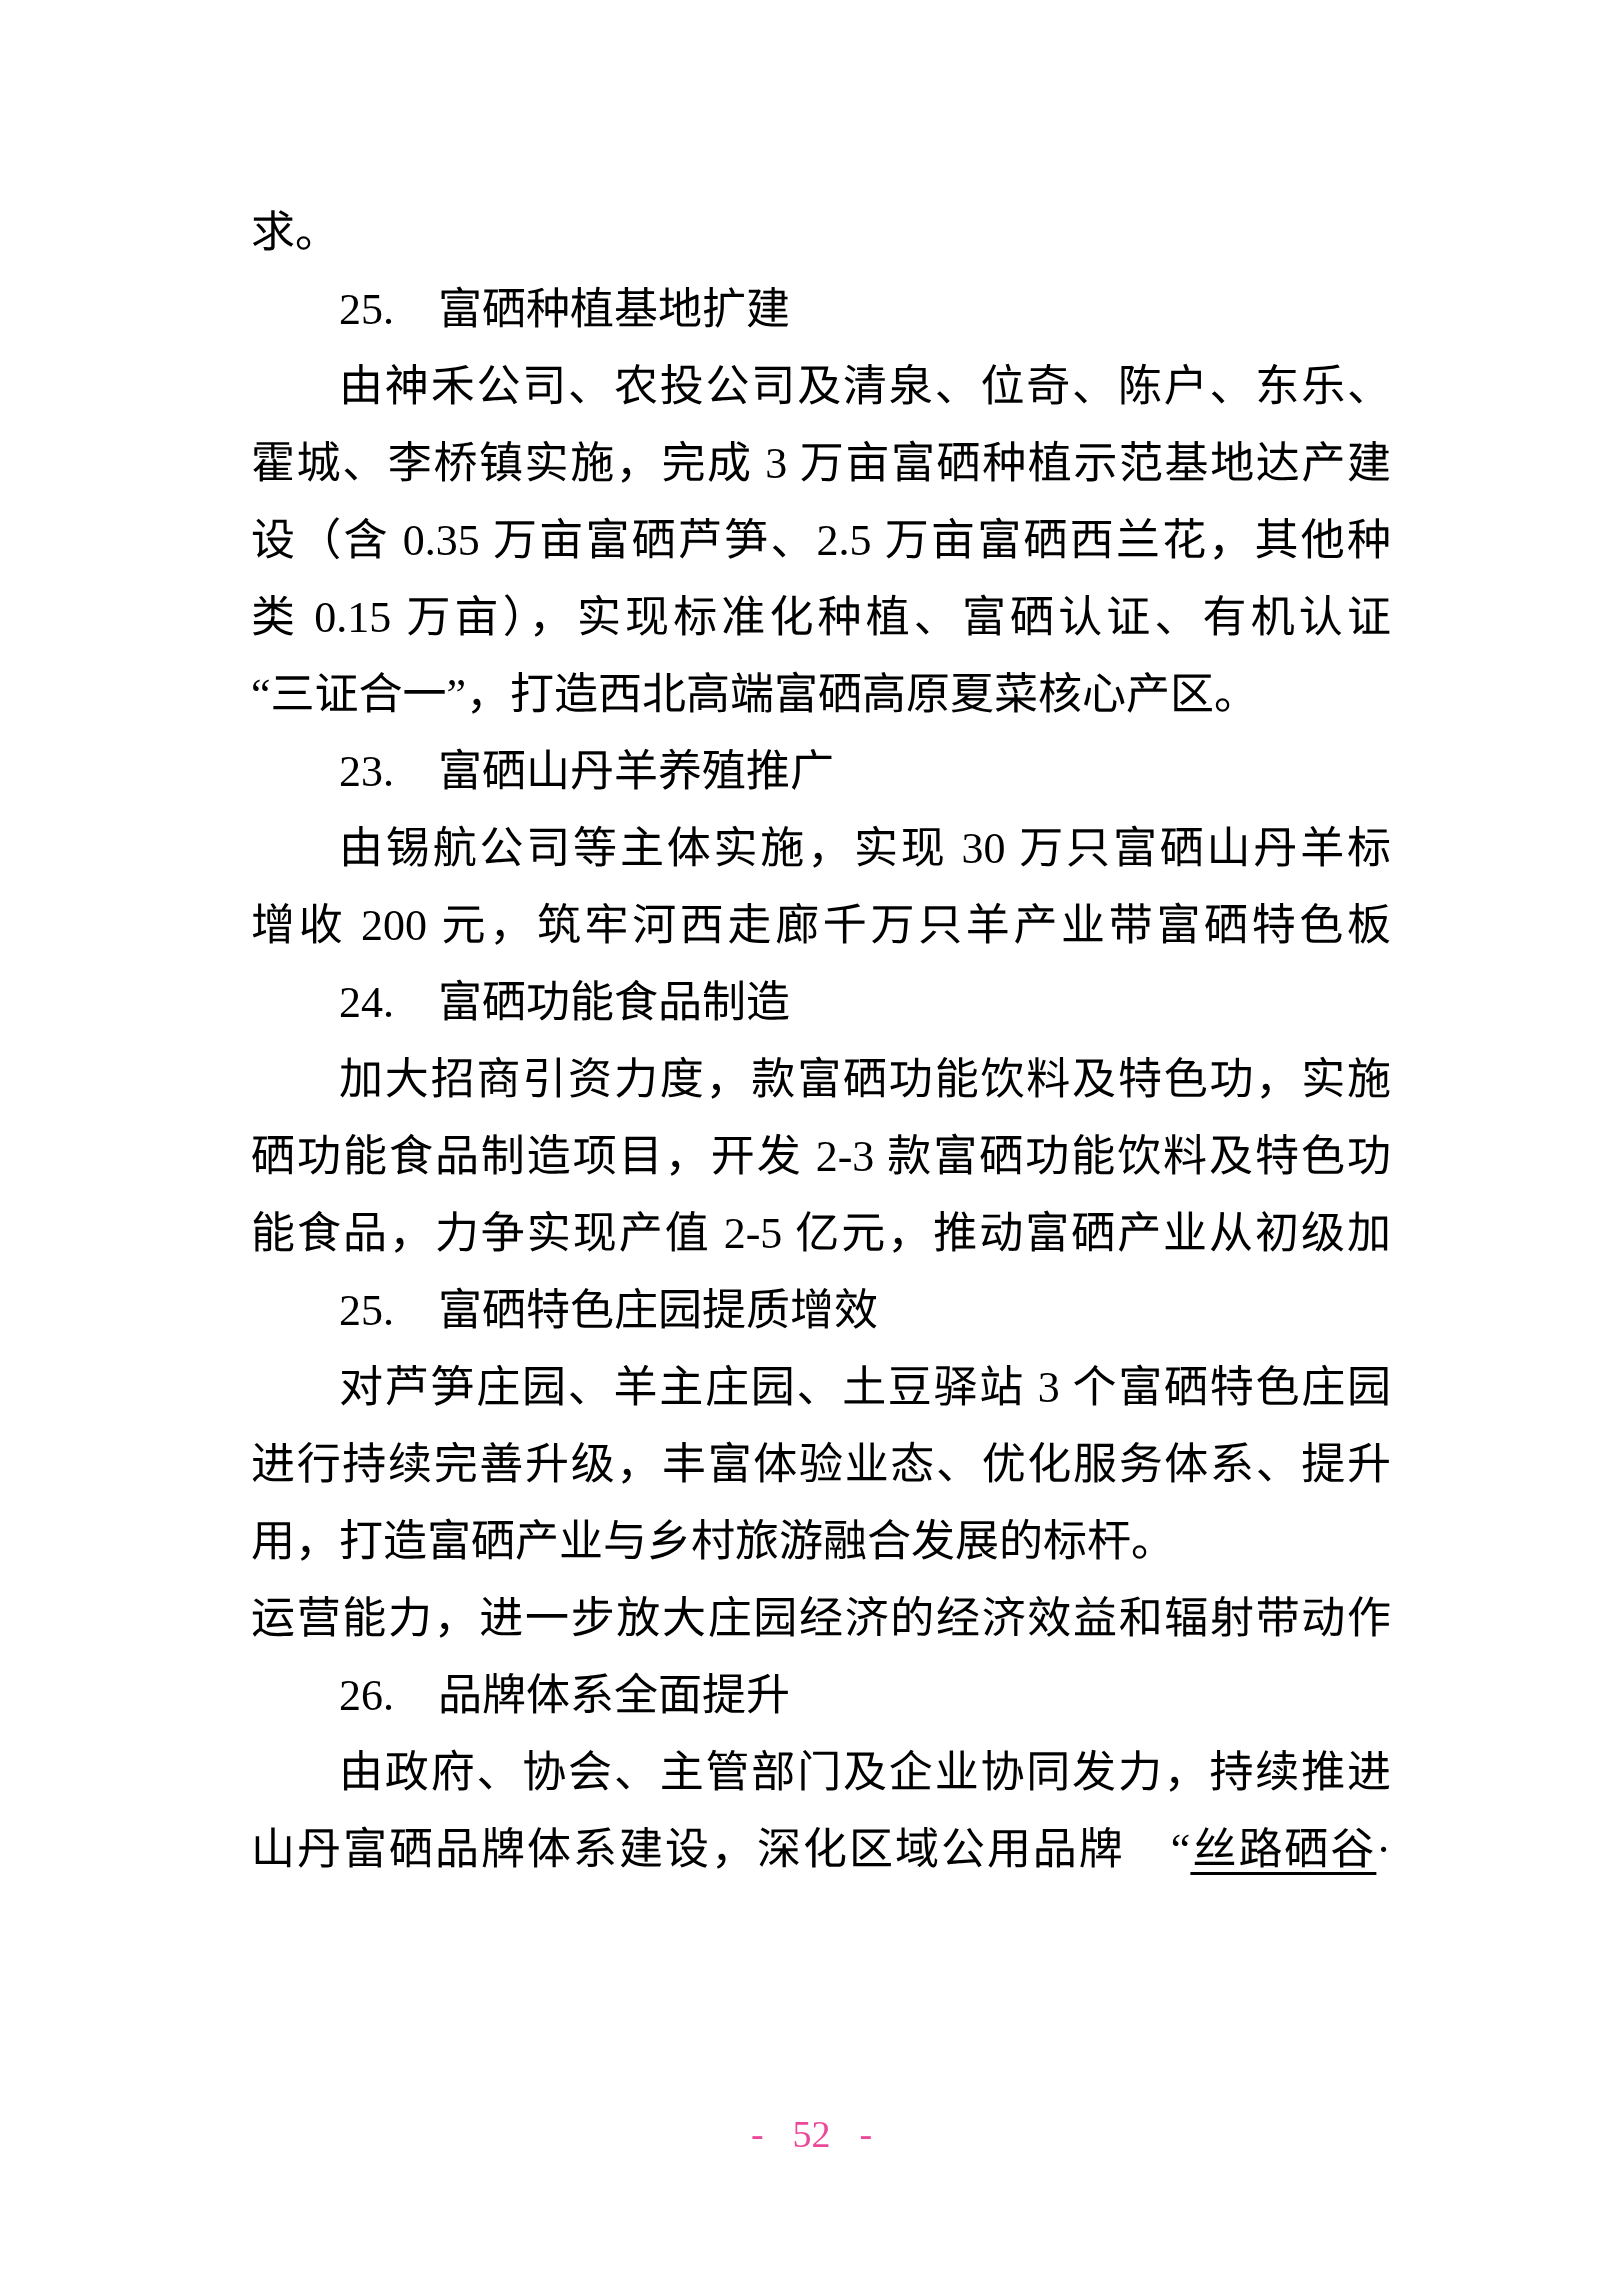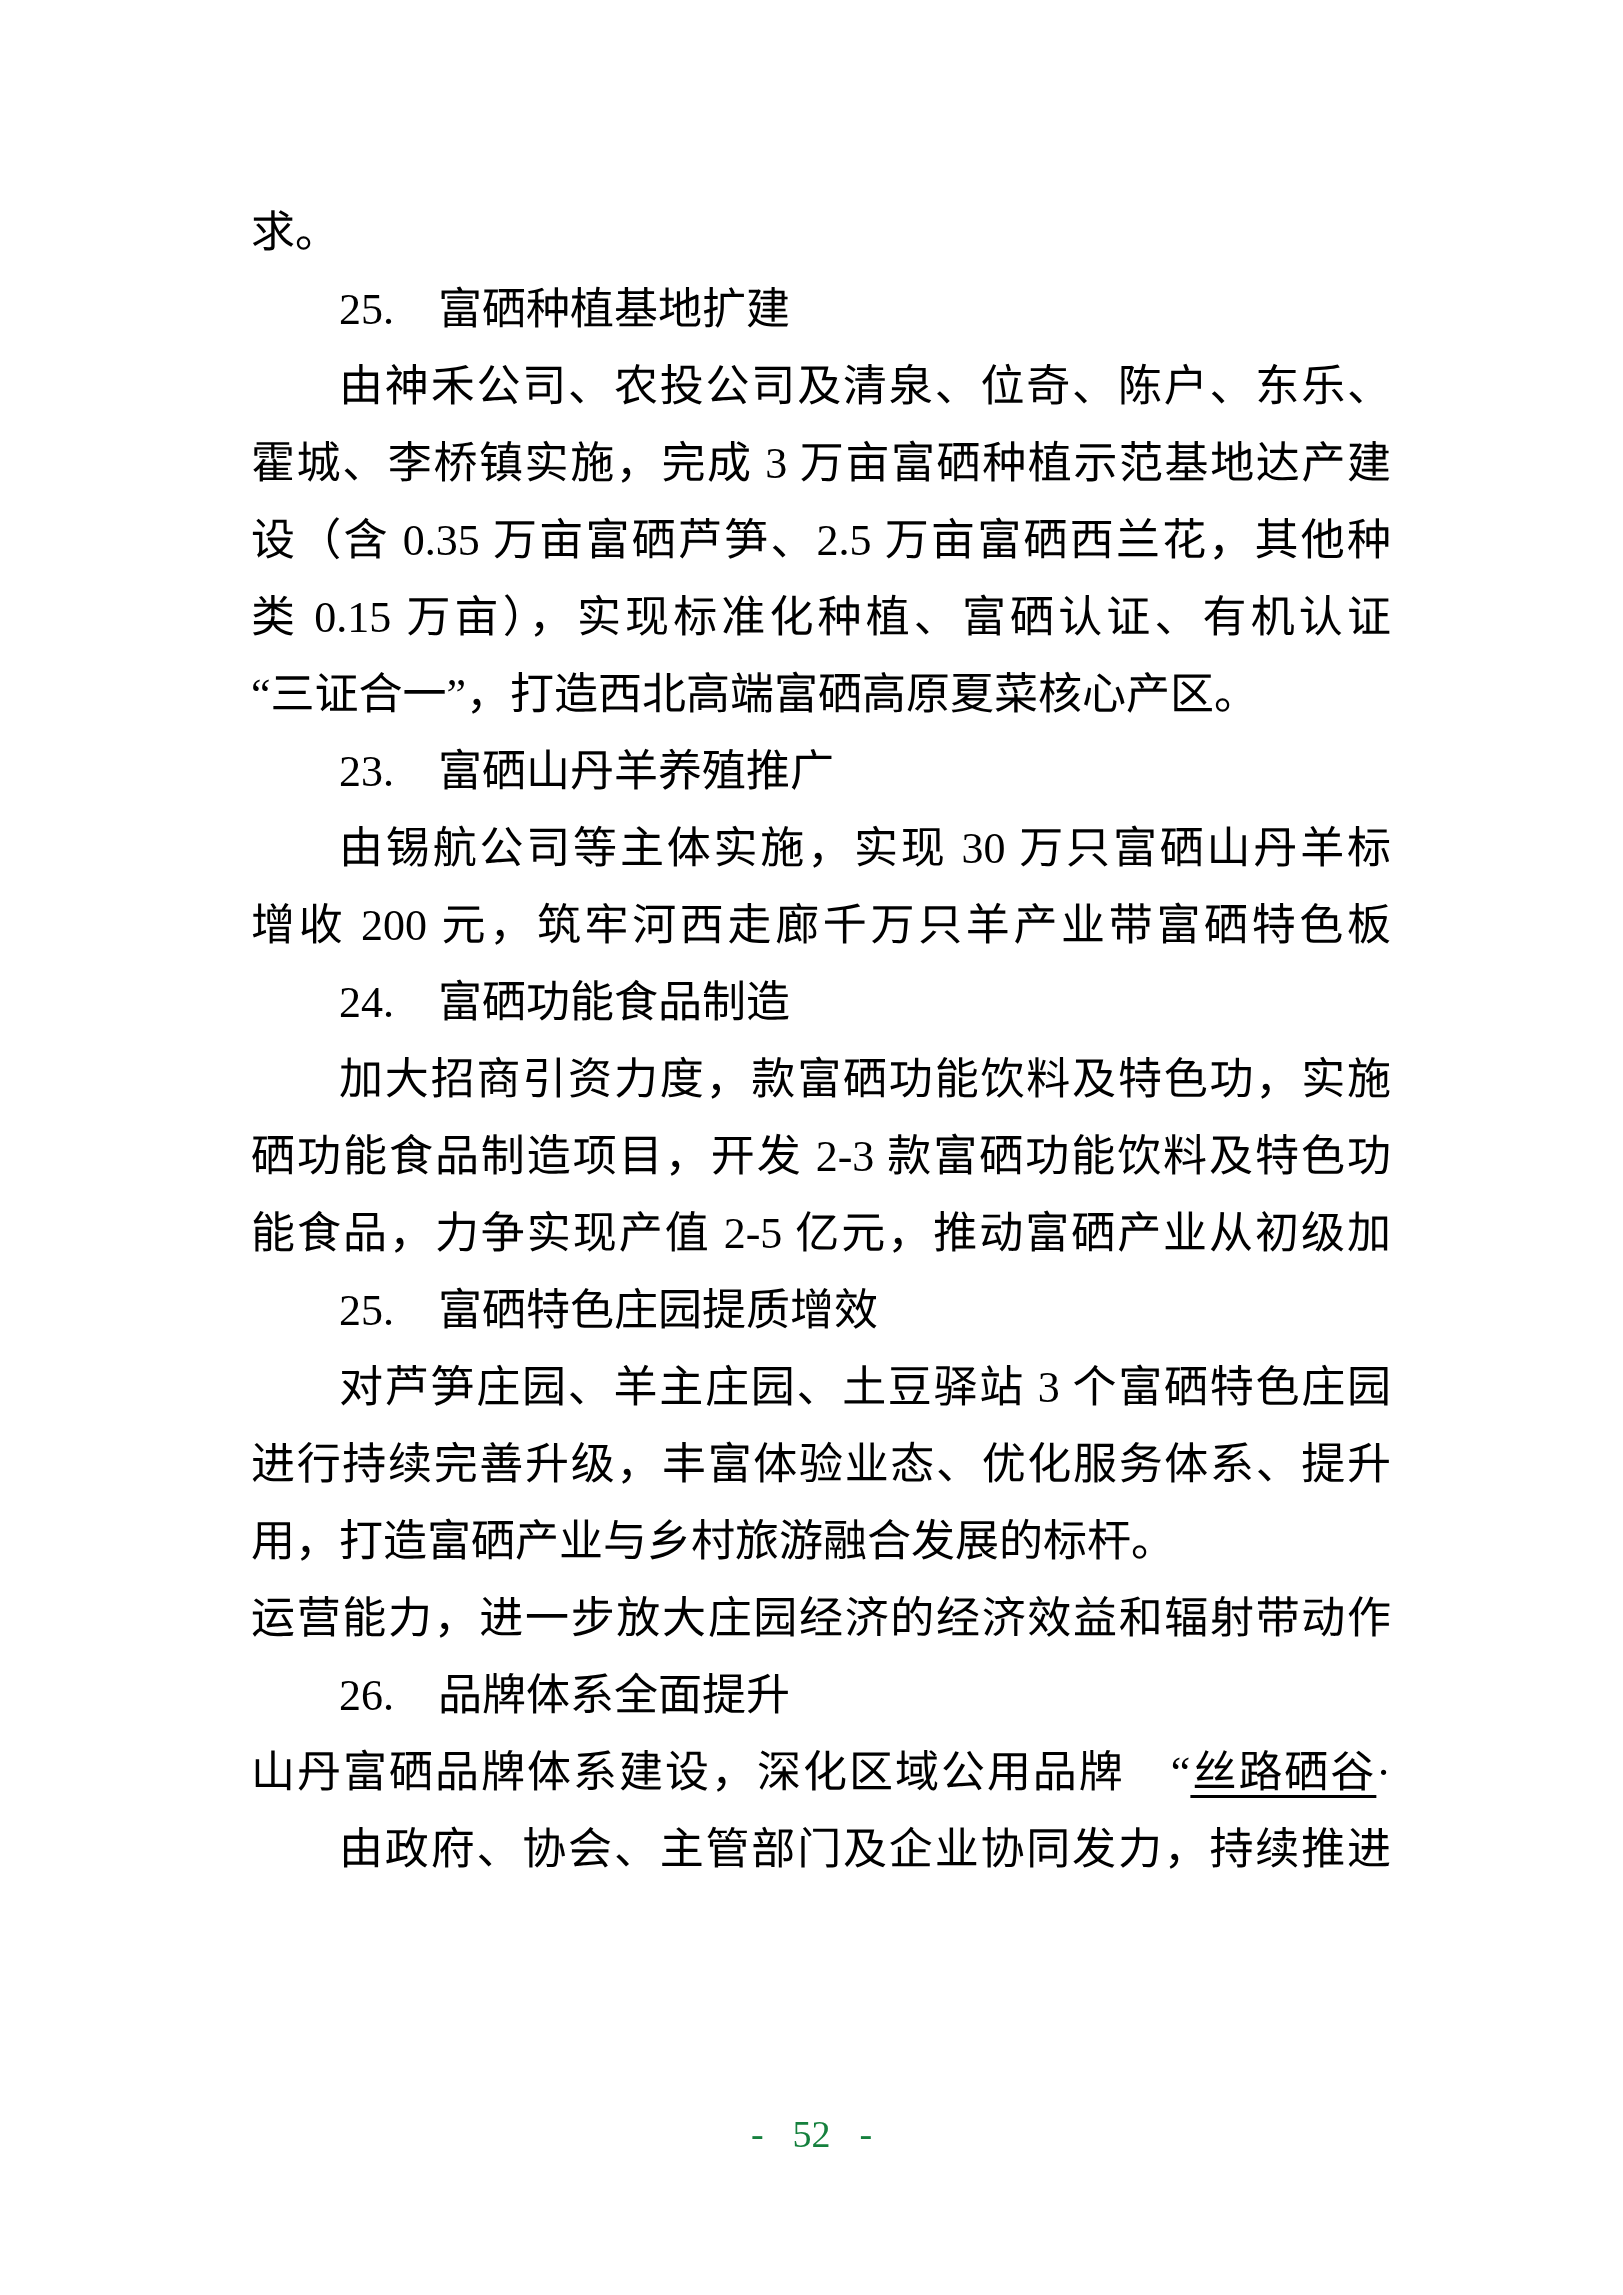--- a/index.html
+++ b/index.html
@@ -73,20 +73,20 @@
       <div class="line indent">24.　富硒功能食品制造</div>
       <div class="line indent justify">加大招商引资力度，款富硒功能饮料及特色功，实施富</div>
       <div class="line justify">硒功能食品制造项目，开发 2-3 款富硒功能饮料及特色功</div>
       <div class="line justify">能食品，力争实现产值 2-5 亿元，推动富硒产业从初级加</div>
       <div class="line indent">25.　富硒特色庄园提质增效</div>
       <div class="line indent justify">对芦笋庄园、羊主庄园、土豆驿站 3 个富硒特色庄园</div>
       <div class="line justify">进行持续完善升级，丰富体验业态、优化服务体系、提升</div>
       <div class="line">用，打造富硒产业与乡村旅游融合发展的标杆。</div>
       <div class="line justify">运营能力，进一步放大庄园经济的经济效益和辐射带动作</div>
       <div class="line indent">26.　品牌体系全面提升</div>
+      <div class="line indent justify">由政府、协会、主管部门及企业协同发力，持续推进</div>
       <div class="line justify">山丹富硒品牌体系建设，深化区域公用品牌　“<span class="proper-noun">丝路硒谷</span>·</div>
-      <div class="line indent justify">由政府、协会、主管部门及企业协同发力，持续推进</div>
     </div>
-  <div class="page-footer" style="color: #15803d;">
+  <div class="page-footer" style="color: #ec4899;">
     <span>- 52 -</span>
   </div>
 </div>
 
 
 </body></html>

